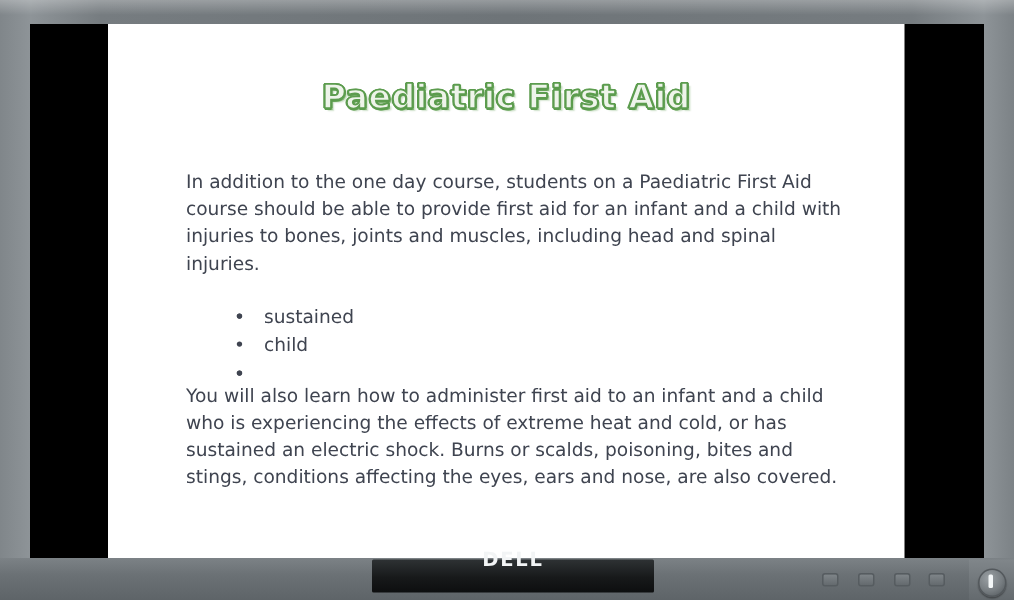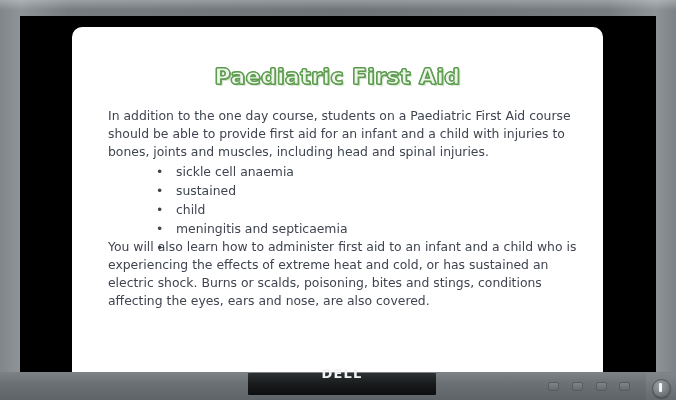--- a/index.html
+++ b/index.html
@@ -45,26 +45,25 @@
     height: 356px;
     background: #000000;
     box-shadow: inset 0 0 2px rgba(0,0,0,0.9);
     overflow: hidden;
   }
 
   
   .slide {
     position: absolute;
     left: 52px;      
-    top: 11px;
+    top: 0px;
     width: 531px;    
     height: 356px;
     background: #ffffff;
     overflow: hidden;
-    border-radius: 10px;
   }
 
   .slide-inner {
     position: absolute;
     left: 0; top: 0;
     width: 531px;
     height: 356px;
     padding: 0;
   }
 
@@ -94,21 +93,21 @@
     left: 36px;
     top: 80px;
     width: 470px;
     color: #3f4450;
     font-family: "DejaVu Sans", sans-serif;
     font-size: 12.4px;
     line-height: 18.2px;
   }
 
   .para {
-    margin: 0;
+    margin: 16px;
     padding: 0;
     text-align: left;
   }
 
   .bullet-list {
     list-style: none;
     margin: 0;
     padding: 0 0 0 46px;
   }
   .bullet-item {
@@ -226,33 +225,31 @@
         <div class="slide-title">Paediatric First Aid</div>
 
         <div class="body-block">
 
           <p class="para">In addition to the one day course, students on a Paediatric First Aid course should be able to provide first aid for an infant and a child with injuries to bones, joints and muscles, including head and spinal injuries.</p>
 
 
           <ul class="bullet-list">
             <li class="bullet-item">
               <span class="dot">•</span>
-              <span>sickle cell anaemia</span>
             </li>
             <li class="bullet-item">
               <span class="dot">•</span>
               <span>sustained</span>
             </li>
             <li class="bullet-item">
               <span class="dot">•</span>
               <span>child</span>
             </li>
             <li class="bullet-item">
               <span class="dot">•</span>
-              <span>meningitis and septicaemia</span>
             </li>
             <li class="bullet-item">
               <span class="dot">•</span>
             </li>
           </ul>
 
           <p class="para">You will also learn how to administer first aid to an infant and a child who is experiencing the effects of extreme heat and cold, or has sustained an electric shock. Burns or scalds, poisoning, bites and stings, conditions affecting the eyes, ears and nose, are also covered.</p>
 
         </div>
       </div>

